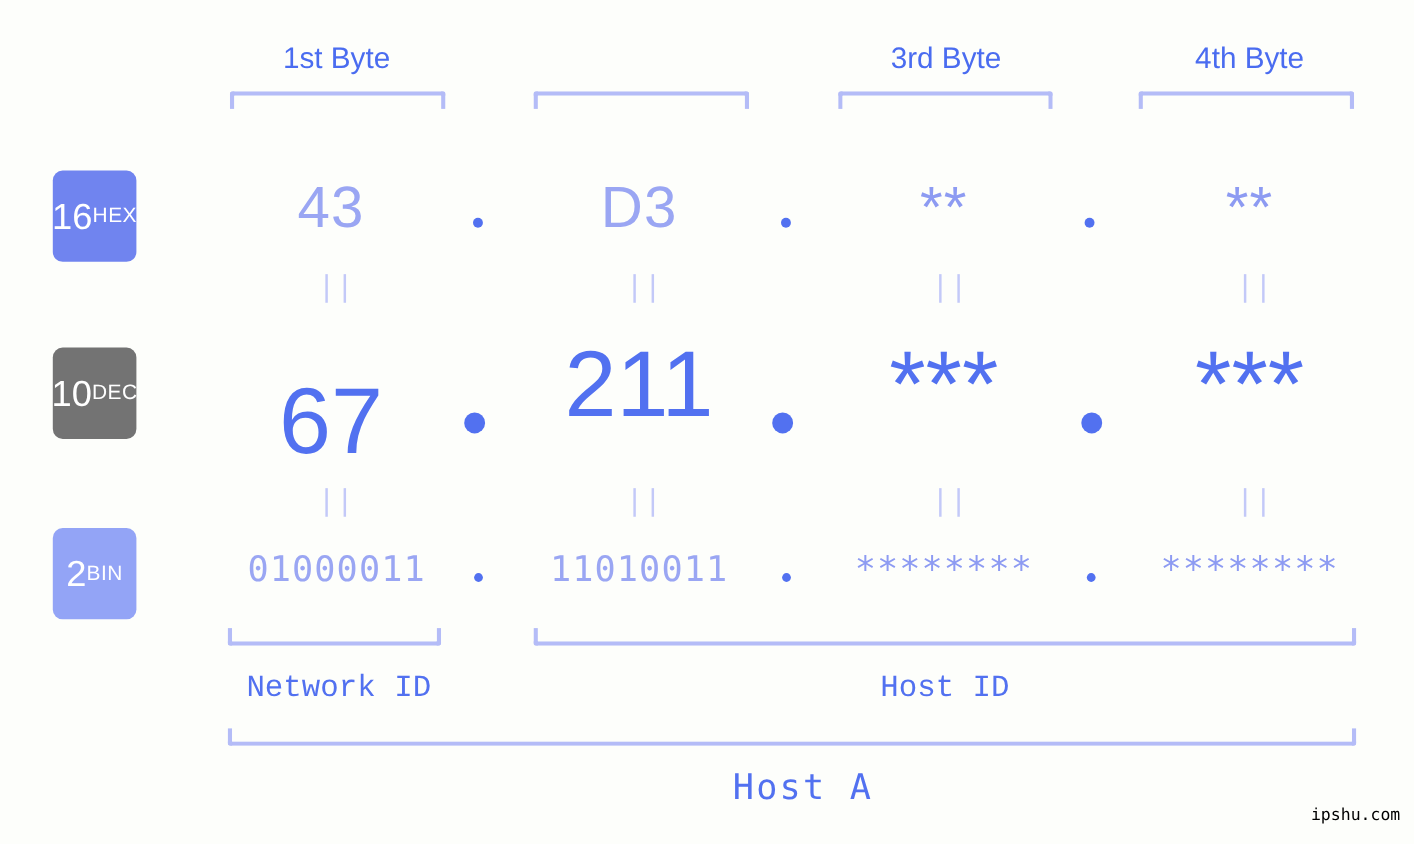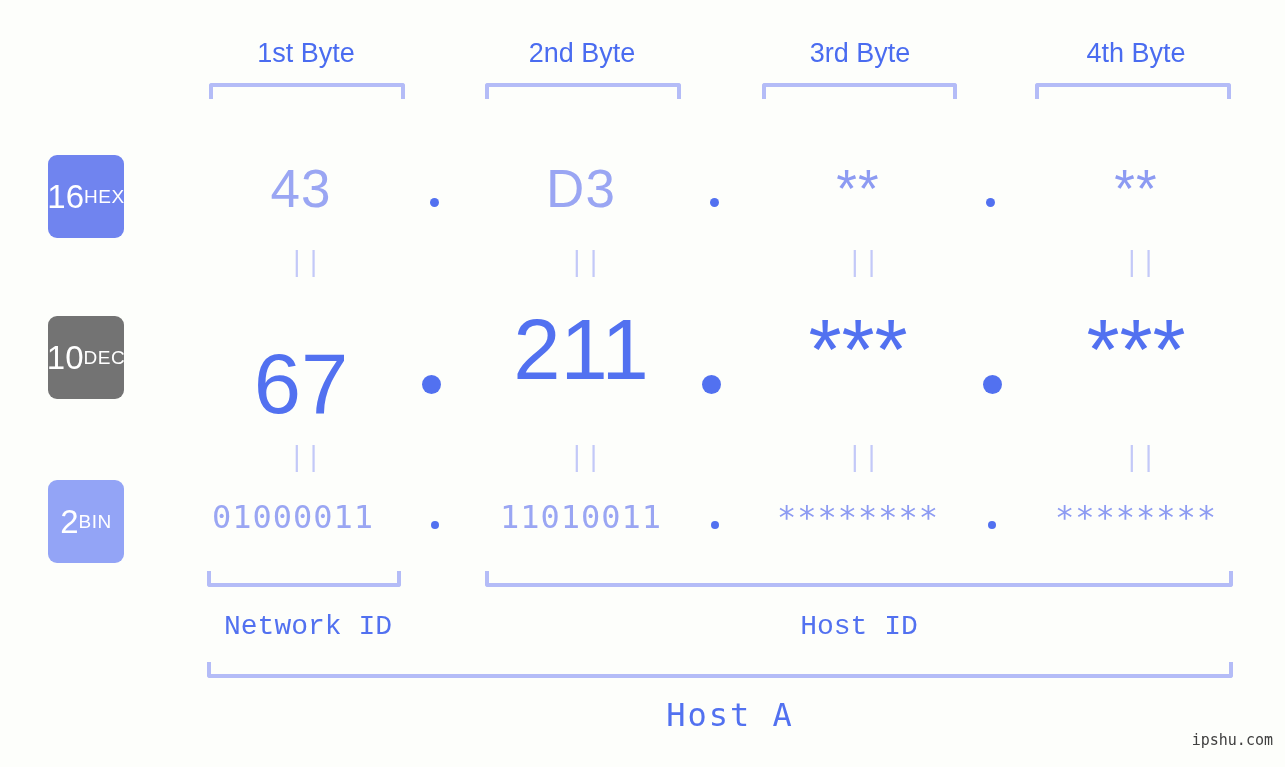--- a/index.html
+++ b/index.html
@@ -155,32 +155,31 @@
     line-height: 40px;
     letter-spacing: 2px;
   }
 
   
   .watermark {
     position: absolute;
     right: 12px;
     bottom: 18px;
     font-size: 15px;
-    color: #404040;
+    color: #000000;
     font-family: "DejaVu Sans Mono", monospace;
     letter-spacing: 0px;
   }
 </style>
 </head>
 <body>
 
 <div id="stage">
 
   <div class="byte-label" style="left:186px; width:240px;">1st Byte</div>
-  <div class="byte-label" style="left:466px; width:232px;">2nd Byte</div>
   <div class="byte-label" style="left:742px; width:236px;">3rd Byte</div>
   <div class="byte-label" style="left:1018px; width:236px;">4th Byte</div>
 
   <div class="top-bracket" style="left:209px; width:196px;"></div>
   <div class="top-bracket" style="left:485px; width:196px;"></div>
   <div class="top-bracket" style="left:762px; width:195px;"></div>
   <div class="top-bracket" style="left:1035px; width:196px;"></div>
 
   <div class="badge" style="top:155px; background:#7084ef;">
     <span class="num">16</span>
@@ -223,21 +222,21 @@
     <div class="dot dot-m" style="left:702px; top:375px;"></div>
     <div class="dot dot-m" style="left:983px; top:375px;"></div>
   </div>
 
   <div class="eqbars" style="left:289px; top:443px;">||</div>
   <div class="eqbars" style="left:569px; top:443px;">||</div>
   <div class="eqbars" style="left:847px; top:443px;">||</div>
   <div class="eqbars" style="left:1124px; top:443px;">||</div>
 
   <div class="row-bin">
-    <div class="cell known" style="left:178px; width:230px;text-align:center;">01000011</div>
+    <div class="cell known" style="left:191px; width:230px;text-align:center;">01000011</div>
     <div class="cell known" style="left:466px; width:230px;">11010011</div>
     <div class="cell star" style="left:742px; width:232px;">********</div>
     <div class="cell star" style="left:1019px; width:234px;">********</div>
 
     <div class="dot dot-b" style="left:431px; top:521px;"></div>
     <div class="dot dot-b" style="left:711px; top:521px;"></div>
     <div class="dot dot-b" style="left:988px; top:521px;"></div>
   </div>
 
   <div class="bot-bracket" style="left:207px; width:194px; top:571px;"></div>

